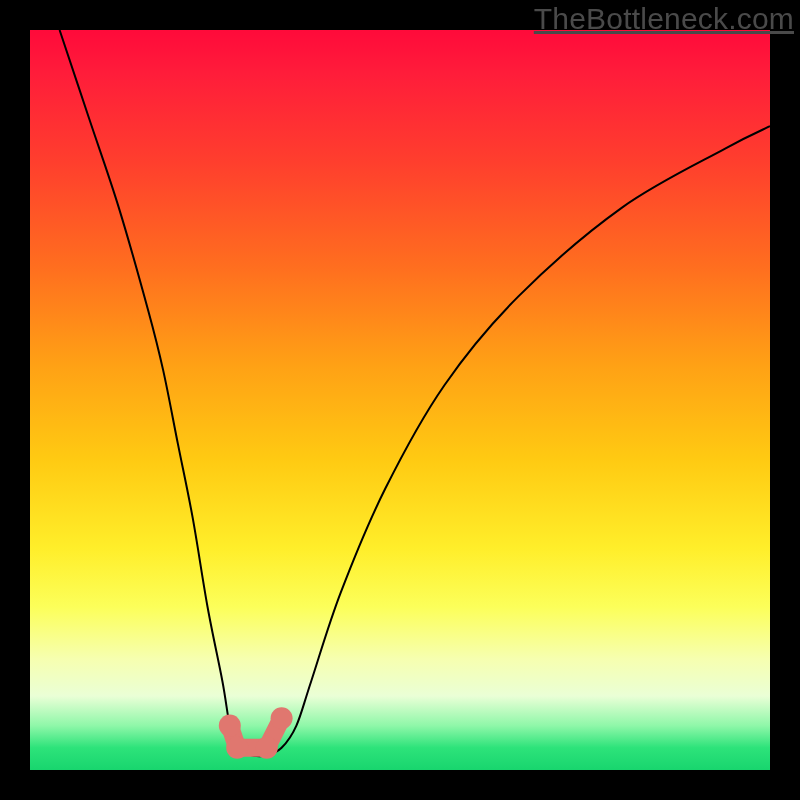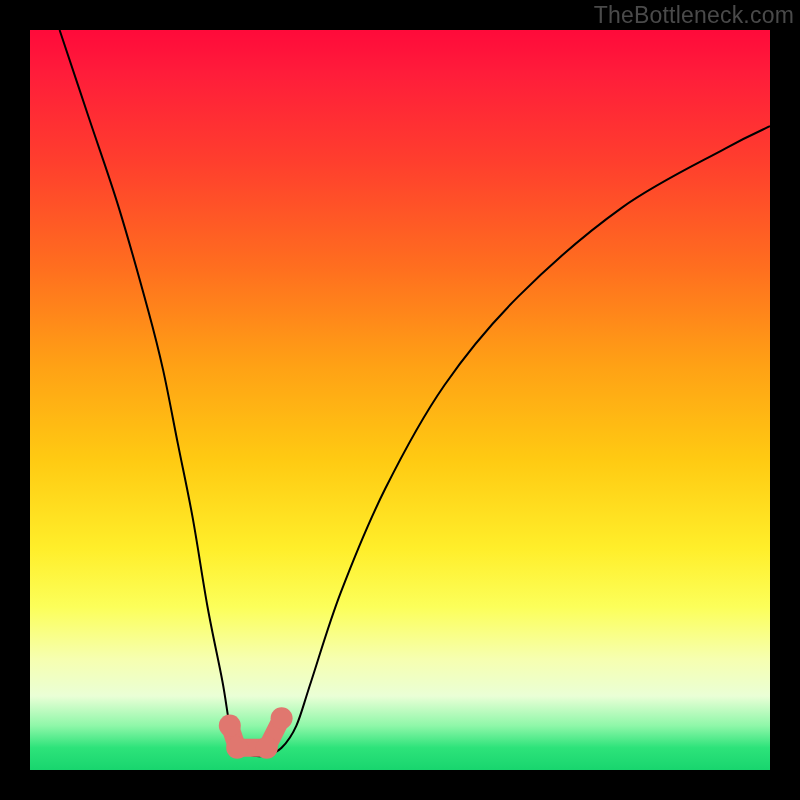--- a/index.html
+++ b/index.html
@@ -41,24 +41,25 @@
       #8ff7a9 94%,
       #2de37a 97%,
       #18d56e 100%
     );
   }
   .watermark {
     position: absolute;
     top: 2px;
     right: 6px;
     color: #4a4a4a;
-    font-size: 23px;
+    font-size: 30px;
     font-weight: 500;
     letter-spacing: 0.2px;
     user-select: none;
+    text-decoration: underline;
   }
   svg.curve {
     position: absolute;
     left: 30px;
     top: 30px;
     width: 740px;
     height: 740px;
     overflow: visible;
   }
   .curve-path {

